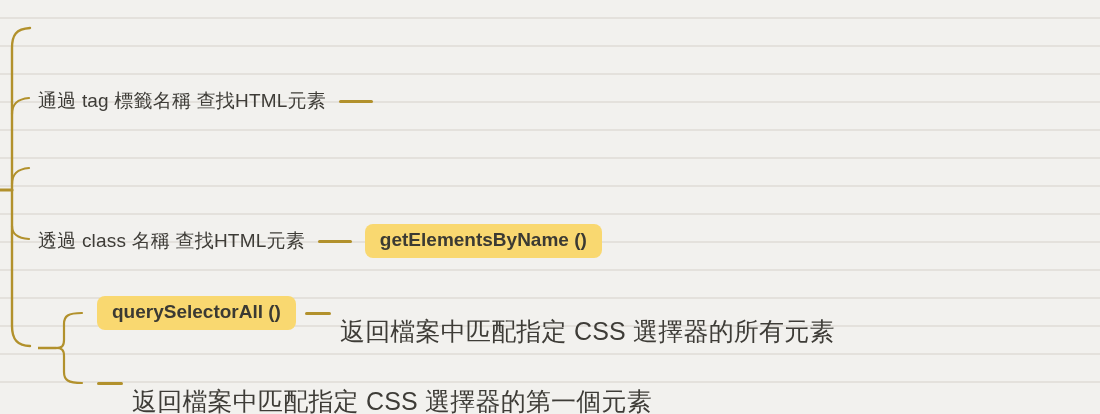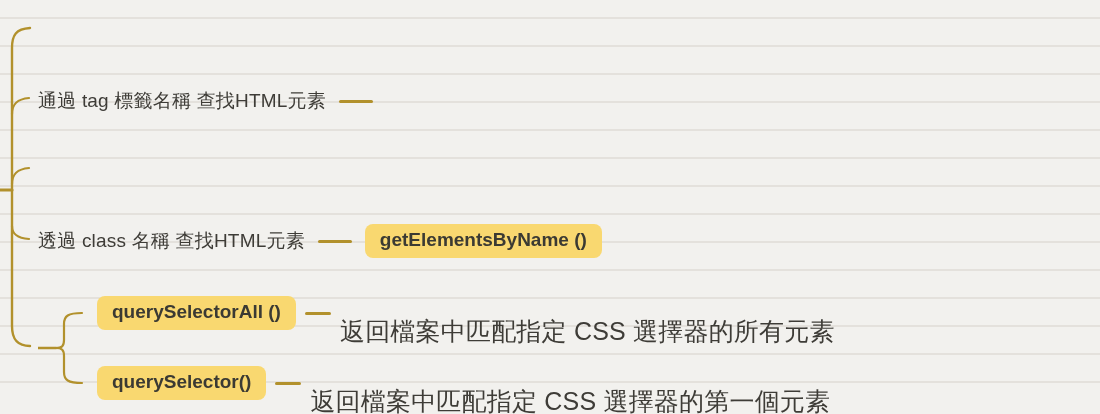--- a/index.html
+++ b/index.html
@@ -109,20 +109,19 @@
       <path d="M 18 54 C 24 54 26 52 26 46 L 26 30 C 26 22 30 19 44 19" stroke-width="2.2" stroke-linecap="round"></path>
       <path d="M 18 54 C 24 54 26 56 26 62 L 26 78 C 26 86 30 89 44 89" stroke-width="2.2" stroke-linecap="round"></path>
     </svg>
     <div class="children">
       <div class="subrow">
         <span class="method">querySelectorAll ()</span>
         <span class="conn sub"></span>
         <span class="desc">返回檔案中匹配指定 CSS 選擇器的所有元素</span>
       </div>
       <div class="subrow">
-        <span class="method">querySelector()</span>
         <span class="conn sub"></span>
         <span class="desc">返回檔案中匹配指定 CSS 選擇器的第一個元素</span>
       </div>
     </div>
   </div>
 
 </div>
 
 </body></html>

